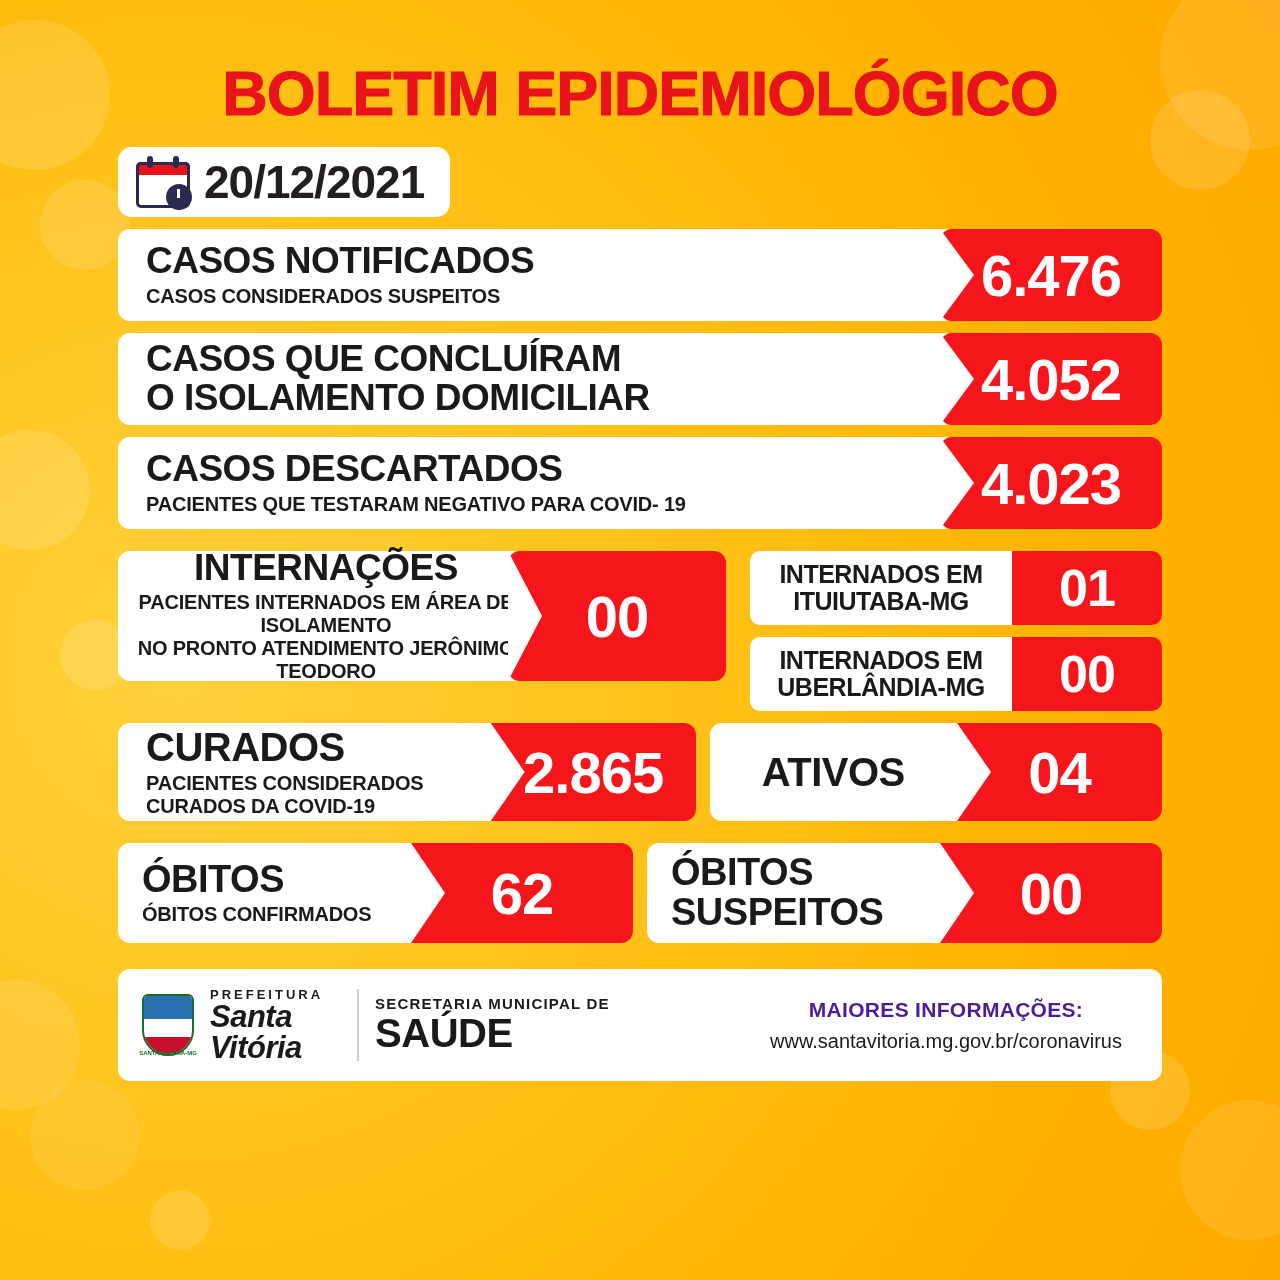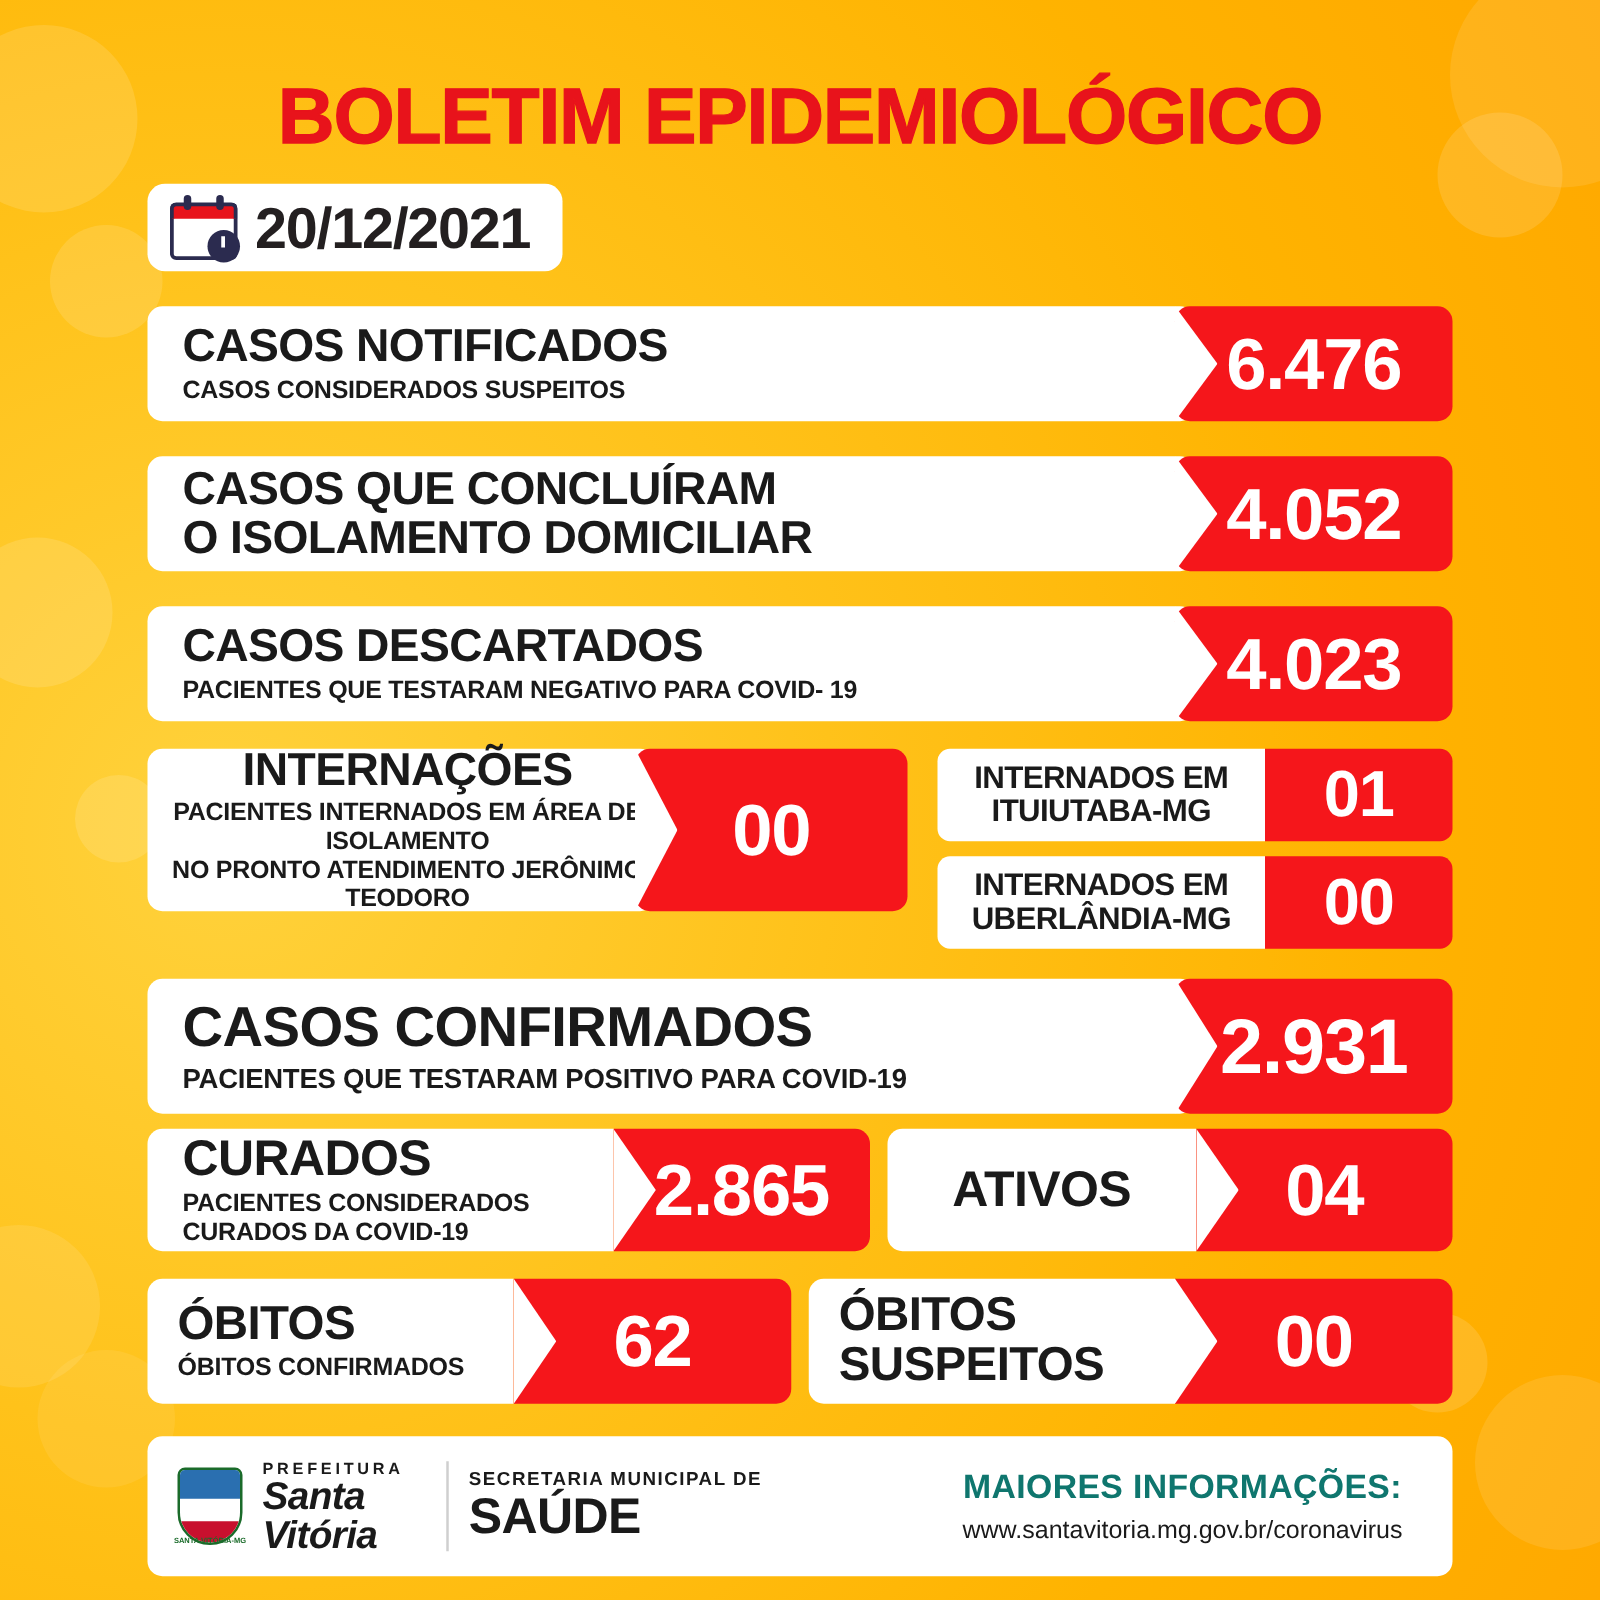--- a/index.html
+++ b/index.html
@@ -60,21 +60,21 @@
   .cal-icon { width: 54px; height: 52px; position: relative; flex: none; }
   .cal-icon .body { position: absolute; inset: 6px 0 0 0; background: #fff; border: 3px solid #2b2b4f; border-radius: 5px; }
   .cal-icon .top { position: absolute; left: 0; right: 0; top: 6px; height: 13px; background: #e8131b; border: 3px solid #2b2b4f; border-bottom: none; border-radius: 5px 5px 0 0; }
   .cal-icon .ring1, .cal-icon .ring2 { position: absolute; top: 0; width: 6px; height: 12px; background: #2b2b4f; border-radius: 3px; }
   .cal-icon .ring1 { left: 11px; } .cal-icon .ring2 { right: 11px; }
   .cal-icon .clock { position: absolute; right: -2px; bottom: -2px; width: 26px; height: 26px; border-radius: 50%; background: #2b2b4f; }
   .cal-icon .clock:after { content: ""; position: absolute; left: 11px; top: 5px; width: 3px; height: 9px; background: #fff; }
   .date-text { font-size: 46px; font-weight: bold; color: #231f20; letter-spacing: -1px; }
 
   
-  .row { display: flex; margin-top: 28px; }
+  .row { display: flex; margin-top: 12px; }
   .white {
     background: #fff;
     border-radius: 12px;
     position: relative;
     display: flex; flex-direction: column; justify-content: center;
   }
   .red {
     background: #f5161b;
     border-radius: 12px;
     color: #fff;
@@ -156,21 +156,21 @@
   .crest .shield:after { content:""; position:absolute; left:0; right:0; bottom:0; height:30%; background:#c8102e; }
   .crest .ribbon { position: absolute; left: 0; right: 0; bottom: 0; height: 13px; font-size: 6px; color:#1a6b2a; text-align:center; font-weight:bold; line-height:13px; }
   .brand-text { line-height: 1; }
   .brand-text .pre { font-size: 13px; font-weight: bold; letter-spacing: 3px; color: #1a1a1a; }
   .brand-text .name { font-size: 31px; font-weight: bold; color: #1a1a1a; font-style: italic; letter-spacing: -0.5px; }
   .divider { width: 2px; height: 72px; background: #cfcfcf; margin: 0 16px; }
   .sec { line-height: 1.05; }
   .sec .small { font-size: 15px; font-weight: bold; letter-spacing: 1.2px; color: #1a1a1a; }
   .sec .big { font-size: 40px; font-weight: bold; letter-spacing: -0.5px; color: #1a1a1a; }
   .info { margin-left: auto; text-align: center; padding-right: 22px; }
-  .info .t1 { font-size: 27px; font-weight: bold; color: #0f766e; letter-spacing: 0.3px; }
+  .info .t1 { font-size: 21px; font-weight: bold; color: #4c1d95; letter-spacing: 0.3px; }
   .info .t2 { font-size: 20px; color: #1a1a1a; margin-top: 8px; }
 </style>
 </head>
 <body>
 
 <div class="bokeh b1"></div>
 <div class="bokeh b2"></div>
 <div class="bokeh b3"></div>
 <div class="bokeh b4"></div>
 <div class="bokeh b5"></div>
@@ -255,29 +255,20 @@
           <div class="label-main">INTERNADOS EM</div>
           <div class="label-main">UBERLÂNDIA-MG</div>
         </div>
         <div class="red">
           <span class="num">00</span>
         </div>
       </div>
     </div>
   </div>
 
-  <div class="conf">
-    <div class="white">
-      <div class="label-main">CASOS CONFIRMADOS</div>
-      <div class="label-sub">PACIENTES QUE TESTARAM POSITIVO PARA COVID-19</div>
-    </div>
-    <div class="red arrow">
-      <span class="num">2.931</span>
-    </div>
-  </div>
 
   <div class="cura">
     <div class="cura-left">
       <div class="white">
         <div class="label-main">CURADOS</div>
         <div class="label-sub">PACIENTES CONSIDERADOS CURADOS DA COVID-19</div>
       </div>
       <div class="red arrow">
         <span class="num">2.865</span>
       </div>

